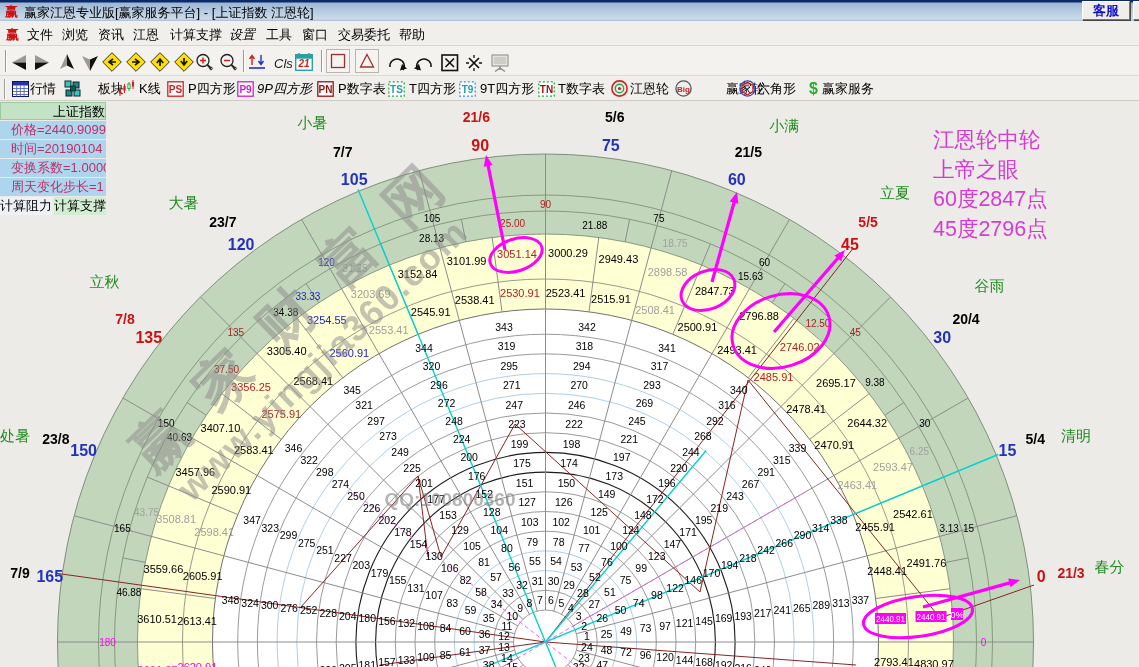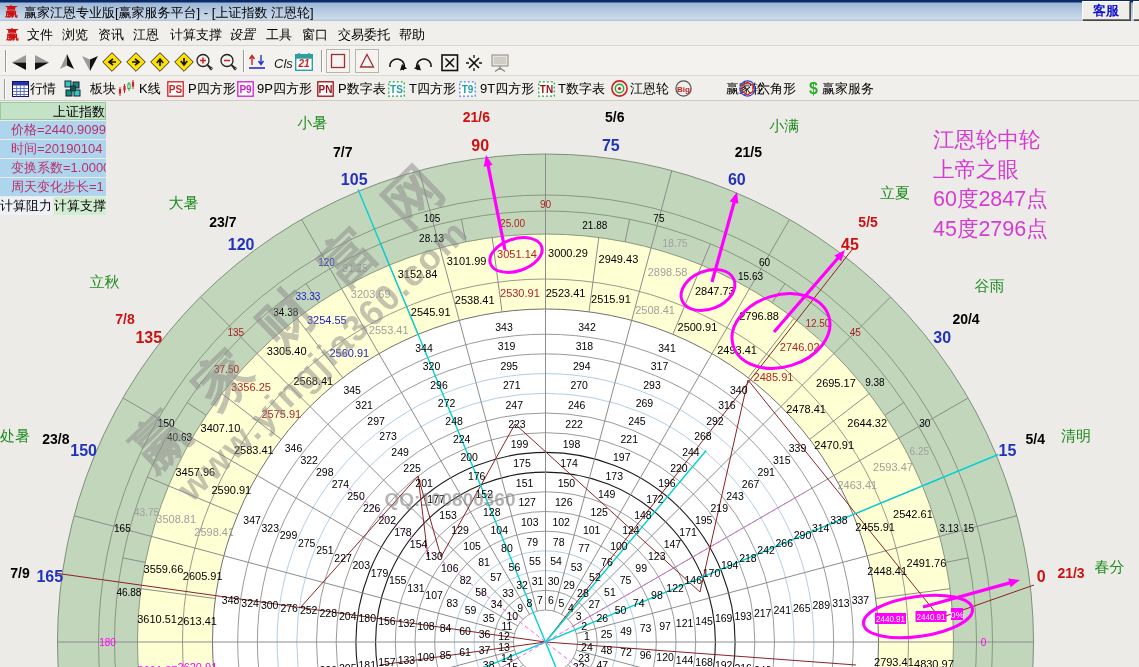--- a/index.html
+++ b/index.html
@@ -141,42 +141,42 @@
       <path d="M1,7.5 h15 M1,10.5 h15 M1,13.5 h15 M4.7,4.5 v11 M8.4,4.5 v11 M12.1,4.5 v11" stroke="#5566bb" stroke-width="0.9"></path>
     </svg>
 <div class="t3" style="left:30px;">行情</div>
 <svg class="abs" style="left:64px; top:4px;" width="18" height="18" viewBox="0 0 18 18">
       <rect x="1" y="1" width="6" height="6" fill="#30c8c0" stroke="#123" stroke-width="1"></rect>
       <rect x="9" y="2" width="6" height="6" fill="#1a8a80" stroke="#123" stroke-width="1"></rect>
       <rect x="2" y="10" width="6" height="6" fill="#1a8a80" stroke="#123" stroke-width="1"></rect>
       <rect x="10" y="10" width="6" height="6" fill="#30c8c0" stroke="#123" stroke-width="1"></rect>
       <rect x="6.5" y="6" width="5" height="5" fill="#0d5a52" stroke="#123" stroke-width="0.8"></rect>
     </svg>
-<div class="t3" style="left:90px;">板块</div>
+<div class="t3" style="left:98px;">板块</div>
 <svg class="abs" style="left:117px; top:3px;" width="18" height="19" viewBox="0 0 18 19">
       <path d="M3,8 v9" stroke="#cc2222" stroke-width="1"></path>
       <rect x="1.9" y="10" width="2.2" height="4.5" fill="#cc2222"></rect>
       <path d="M7.5,5 v9" stroke="#cc2222" stroke-width="1"></path>
       <rect x="6.4" y="7" width="2.2" height="4.5" fill="#cc2222"></rect>
       <path d="M12,3 v9" stroke="#22aa44" stroke-width="1"></path>
       <rect x="10.9" y="5" width="2.2" height="4.5" fill="#fff" stroke="#22aa44"></rect>
       <path d="M16,1 v9" stroke="#cc2222" stroke-width="1"></path>
       <rect x="14.9" y="3" width="2.2" height="4.5" fill="#cc2222"></rect>
     </svg>
 <div class="t3" style="left:139px;">K线</div>
 <svg class="abs" style="left:167px; top:5px;" width="17" height="16" viewBox="0 0 17 16">
       <rect x="0.8" y="0.8" width="15.4" height="14.4" fill="#fff" stroke="#cc2222" stroke-width="1.3"></rect>
       <text x="8.5" y="12" font-size="10" font-weight="bold" fill="#cc2222" text-anchor="middle" font-family="Liberation Sans">PS</text>
     </svg>
 <div class="t3" style="left:188px;">P四方形</div>
 <svg class="abs" style="left:237px; top:5px;" width="17" height="16" viewBox="0 0 17 16">
       <rect x="0.8" y="0.8" width="15.4" height="14.4" fill="#fff" stroke="#cc22cc" stroke-width="1.3"></rect>
       <text x="8.5" y="12" font-size="10" font-weight="bold" fill="#cc22cc" text-anchor="middle" font-family="Liberation Sans">P9</text>
     </svg>
-<div class="t3" style="left:257px;">9P四方形</div>
+<div class="t3" style="left:257px;font-style:italic;">9P四方形</div>
 <svg class="abs" style="left:317px; top:5px;" width="17" height="16" viewBox="0 0 17 16">
       <rect x="0.8" y="0.8" width="15.4" height="14.4" fill="#fff" stroke="#991111" stroke-width="1.3"></rect>
       <text x="8.5" y="12" font-size="10" font-weight="bold" fill="#991111" text-anchor="middle" font-family="Liberation Sans">PN</text>
     </svg>
 <div class="t3" style="left:338px;">P数字表</div>
 <svg class="abs" style="left:388px; top:5px;" width="17" height="16" viewBox="0 0 17 16">
       <rect x="0.8" y="0.8" width="15.4" height="14.4" fill="#fff" stroke="#22aa44" stroke-width="1.3" stroke-dasharray="2,2"></rect>
       <text x="8.5" y="12" font-size="10" font-weight="bold" fill="#20a0a0" text-anchor="middle" font-family="Liberation Sans">TS</text>
     </svg>
 <div class="t3" style="left:409px;">T四方形</div>

